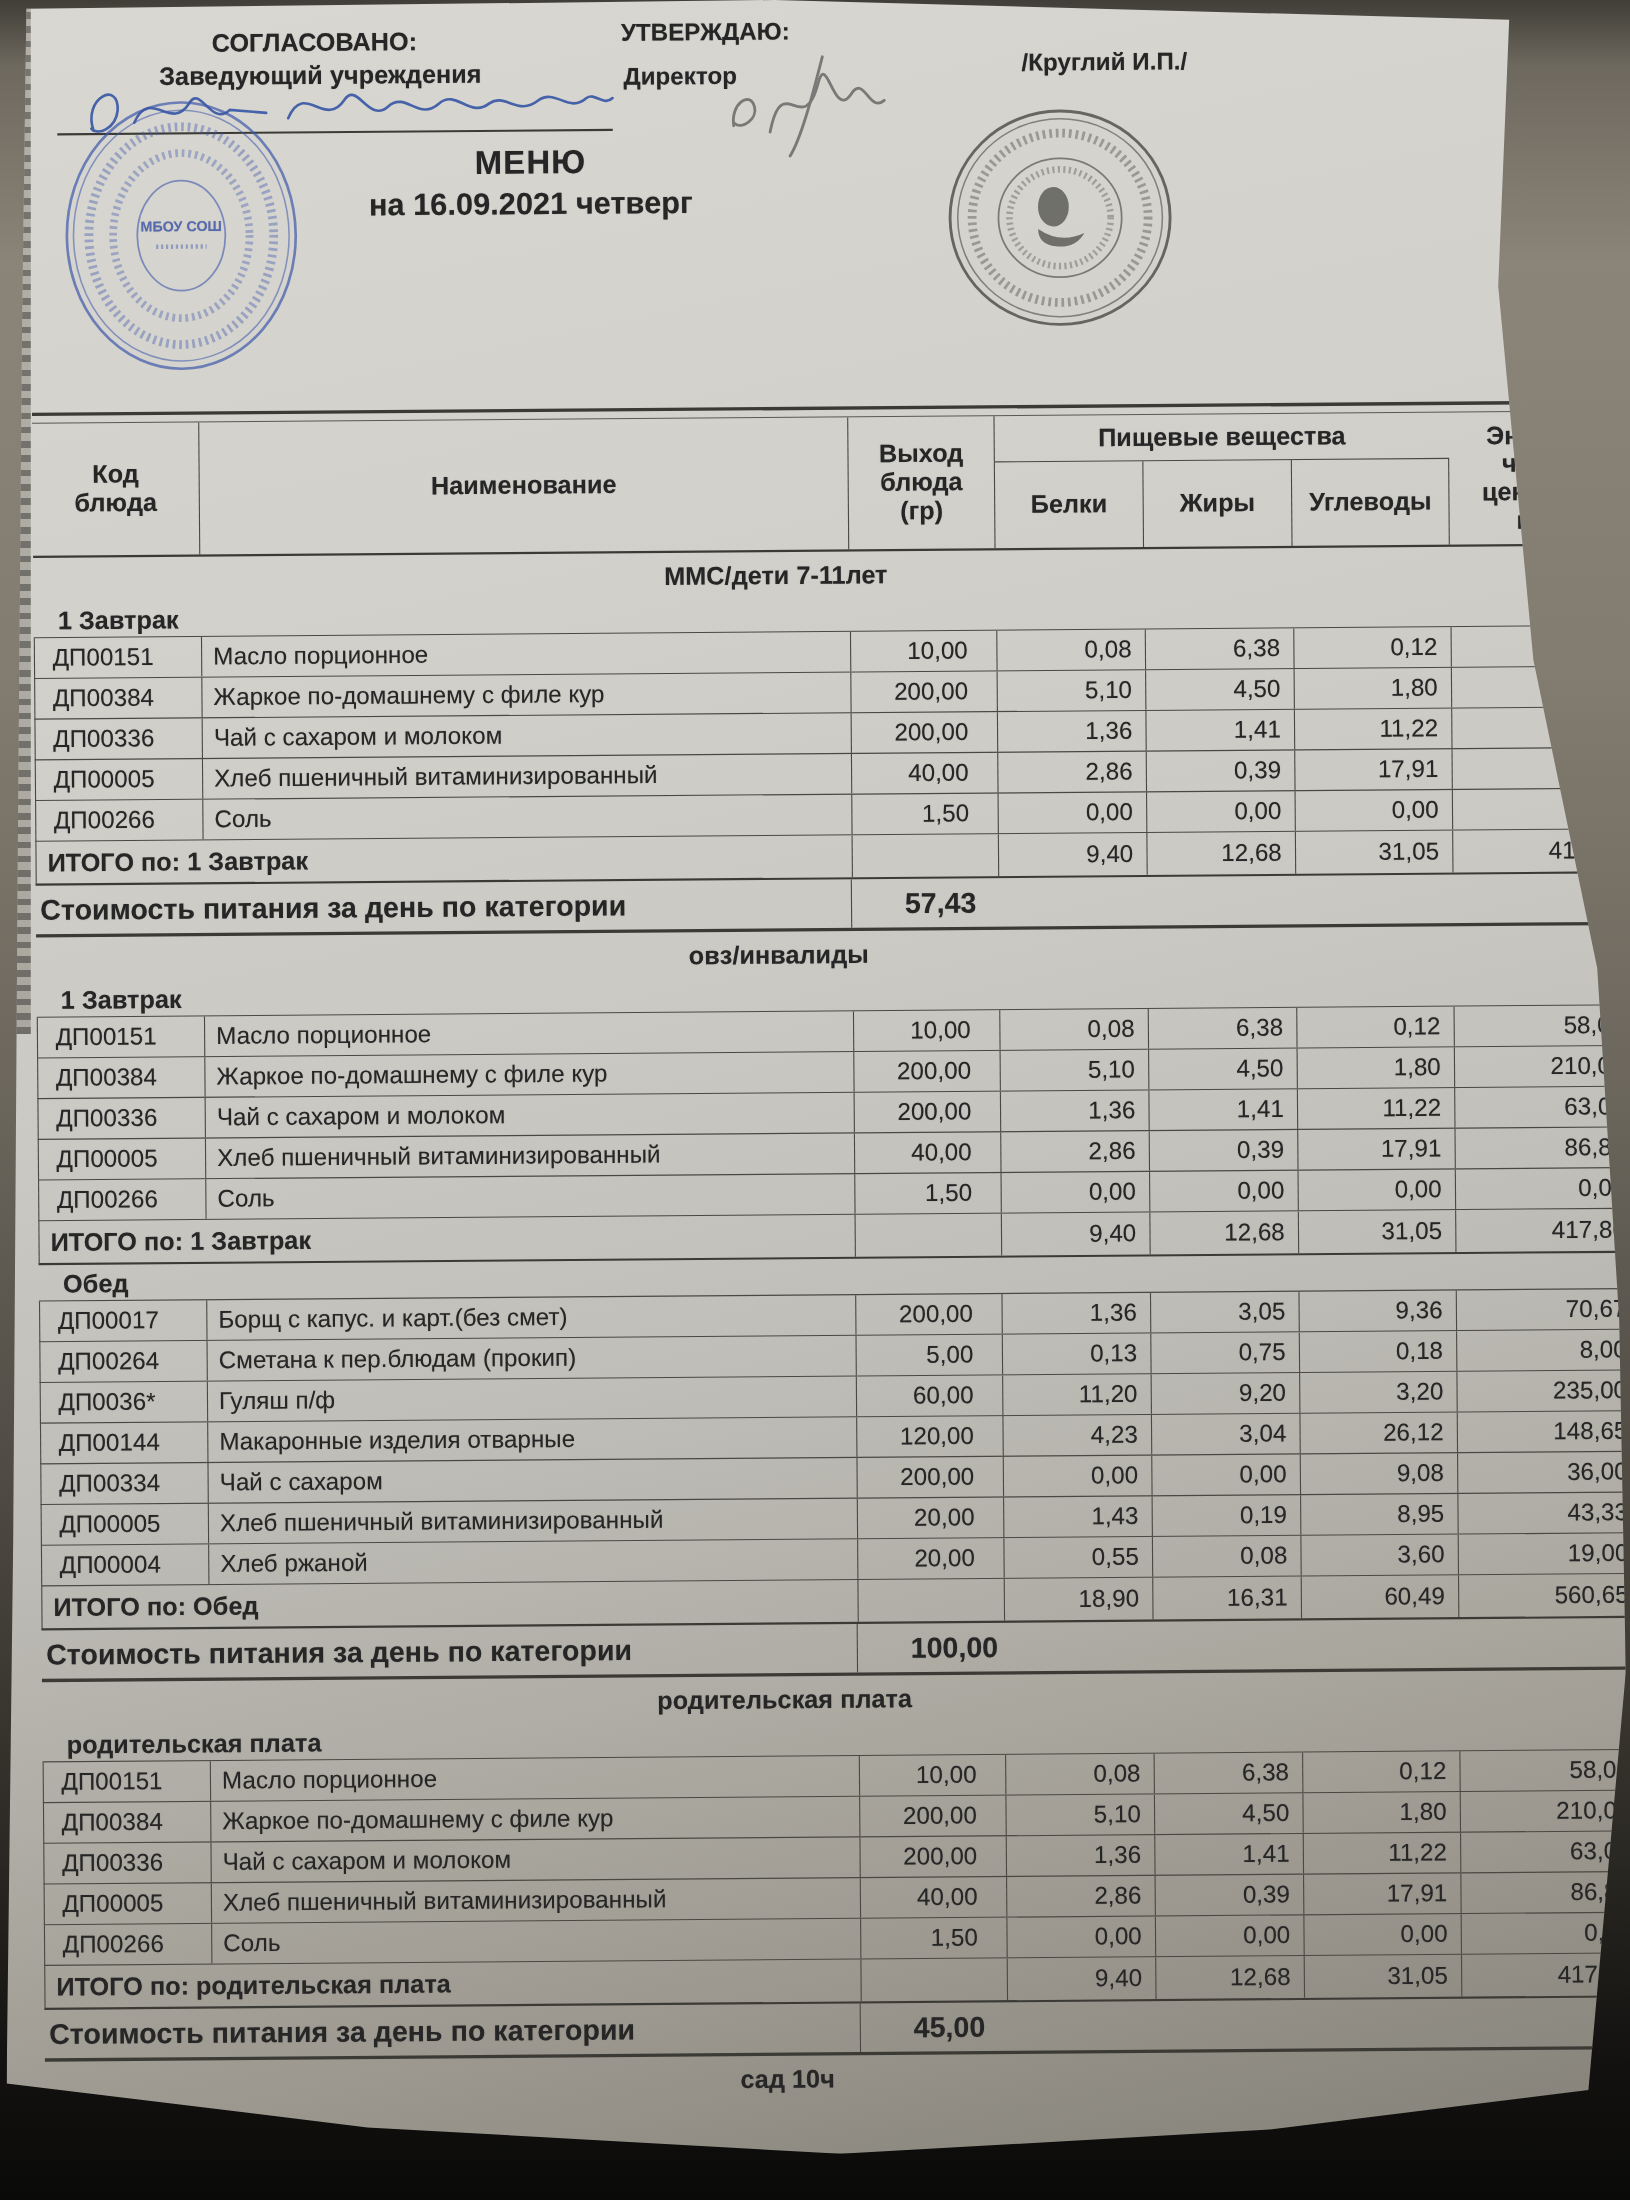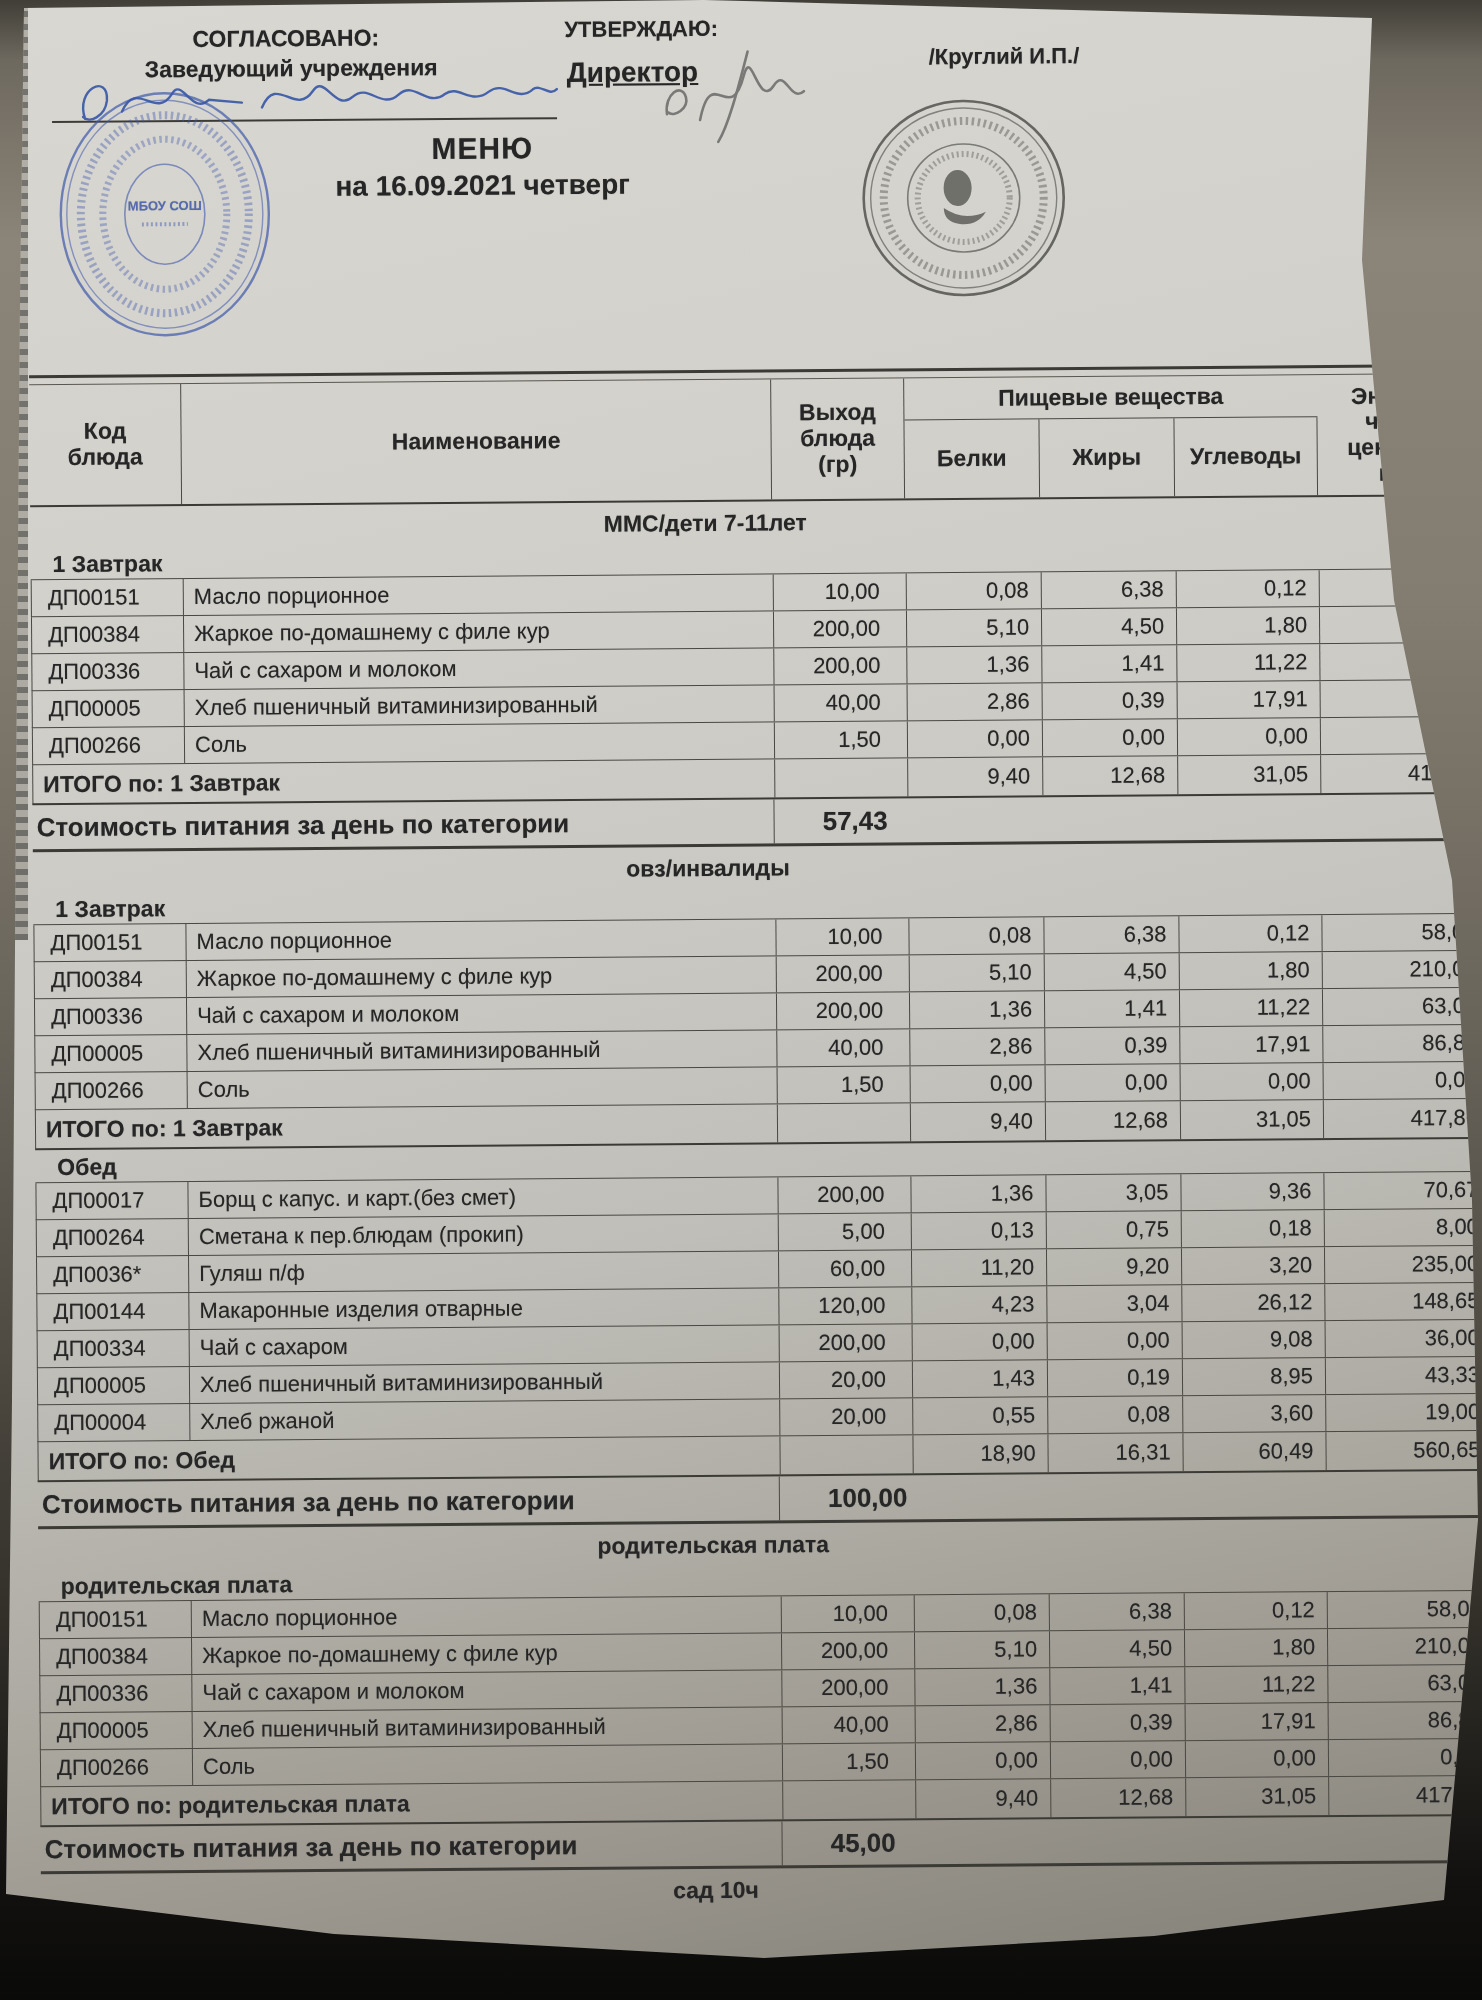--- a/index.html
+++ b/index.html
@@ -16,21 +16,21 @@
   .left-edge{
     position:absolute;left:0;top:0;width:24px;height:940px;opacity:.8;
     background:repeating-linear-gradient(0deg,rgba(25,24,18,.65) 0 6px,rgba(110,104,92,.45) 6px 13px);
   }
   .content{position:absolute;left:0;top:0;width:1482px;height:2000px;transform:rotate(-0.45deg);transform-origin:700px 1000px;color:#262626;text-shadow:0 0 1px rgba(45,45,45,.35);}
   .topzone{position:relative;height:370px;}
   .tz{position:absolute;font-weight:bold;}
   .agreed-label{left:196px;top:22px;font-size:23px;}
   .agreed-role{left:148px;top:52px;font-size:23px;}
   .approved-label{left:568px;top:16px;font-size:22px;}
-  .approved-role{left:570px;top:56px;font-size:28px;text-decoration:underline;}
+  .approved-role{left:570px;top:56px;font-size:22px;}
   .approved-name{left:932px;top:46px;font-size:22px;}
   .sigline{position:absolute;left:55px;top:70px;width:505px;height:46px;border-bottom:2px solid #3c3b36;}
   svg{position:absolute;overflow:visible;}
   
   .menu-table{position:relative;margin-left:30px;width:1460px;}
   .topline{height:6px;border-top:3px solid #3b3a34;border-bottom:1px solid #5a574f;}
   .thead{display:grid;grid-template-columns:152px 590px 133px 135px 135px 143px 172px;grid-template-rows:42px 78px;border-bottom:2px solid #3b3a34;}
   .th{display:flex;align-items:center;justify-content:center;text-align:center;font-weight:bold;font-size:23px;line-height:1.12;white-space:pre-line;}
   .th-code{grid-row:1/3;grid-column:1;border-right:1px solid #4a4842;}
   .th-name{grid-row:1/3;grid-column:2;border-right:1px solid #4a4842;}

